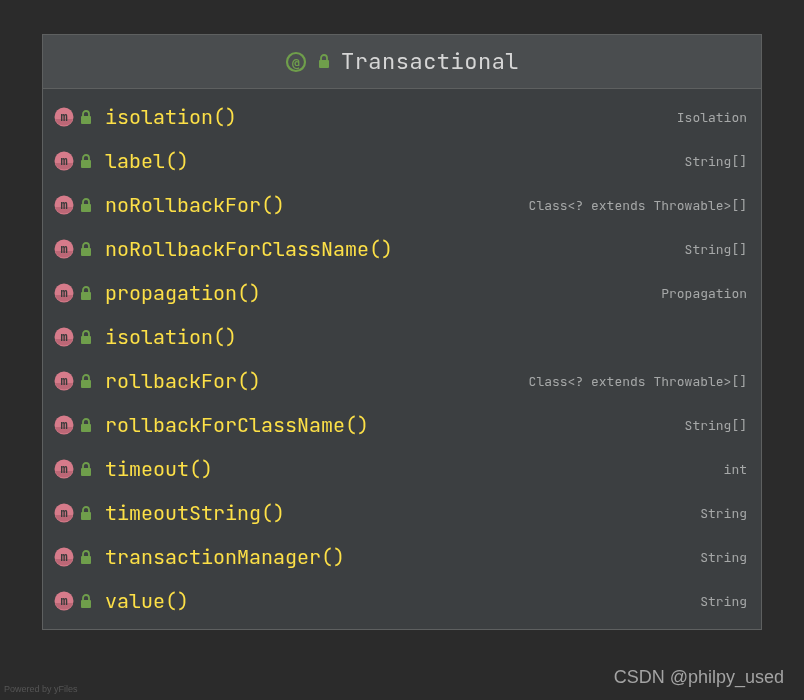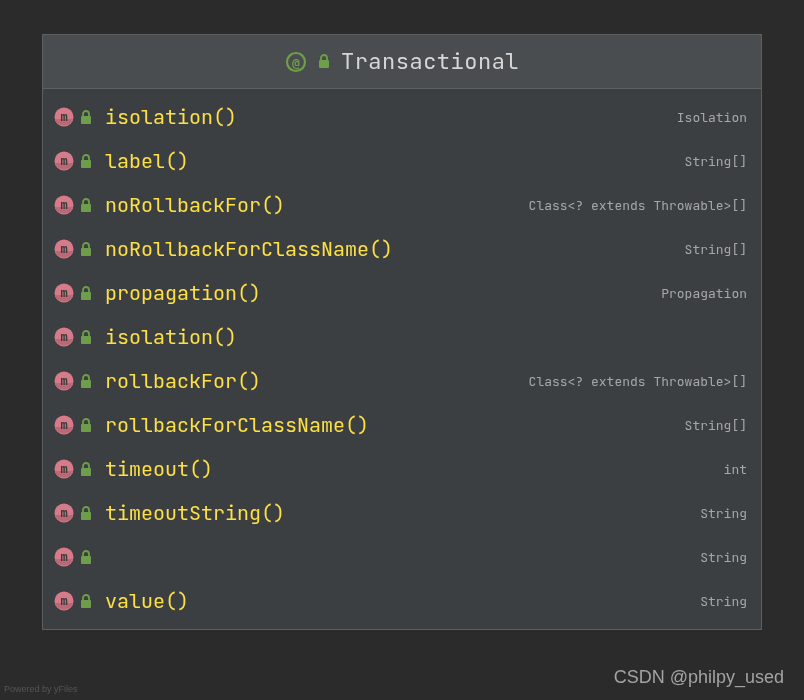--- a/index.html
+++ b/index.html
@@ -277,20 +277,21 @@
           <svg class="method-icon" viewBox="0 0 22 22">
     <circle cx="11" cy="11" r="9.5" fill="#d67b8a"></circle>
     <path d="M2 13 A9.5 9.5 0 0 0 20 13" fill="#a85866" opacity="0.55"></path>
     <text x="11" y="15" text-anchor="middle" font-size="12" font-weight="bold" fill="#3a3a3a" font-family="monospace">m</text>
   </svg>
           <svg class="lock-icon" viewBox="0 0 14 15">
     <rect x="2" y="6" width="10" height="8" rx="1" fill="#6f9e4b"></rect>
     <path d="M4 6 V4 a3 3 0 0 1 6 0 V6" fill="none" stroke="#6f9e4b" stroke-width="1.8"></path>
   </svg>
         </div>
+        <span class="method-name">transactionManager()</span>
         <span class="spacer"></span>
         <span class="return-type">String</span>
       </div>
       <div class="row">
         <div class="icon-stack">
           <svg class="method-icon" viewBox="0 0 22 22">
     <circle cx="11" cy="11" r="9.5" fill="#d67b8a"></circle>
     <path d="M2 13 A9.5 9.5 0 0 0 20 13" fill="#a85866" opacity="0.55"></path>
     <text x="11" y="15" text-anchor="middle" font-size="12" font-weight="bold" fill="#3a3a3a" font-family="monospace">m</text>
   </svg>

